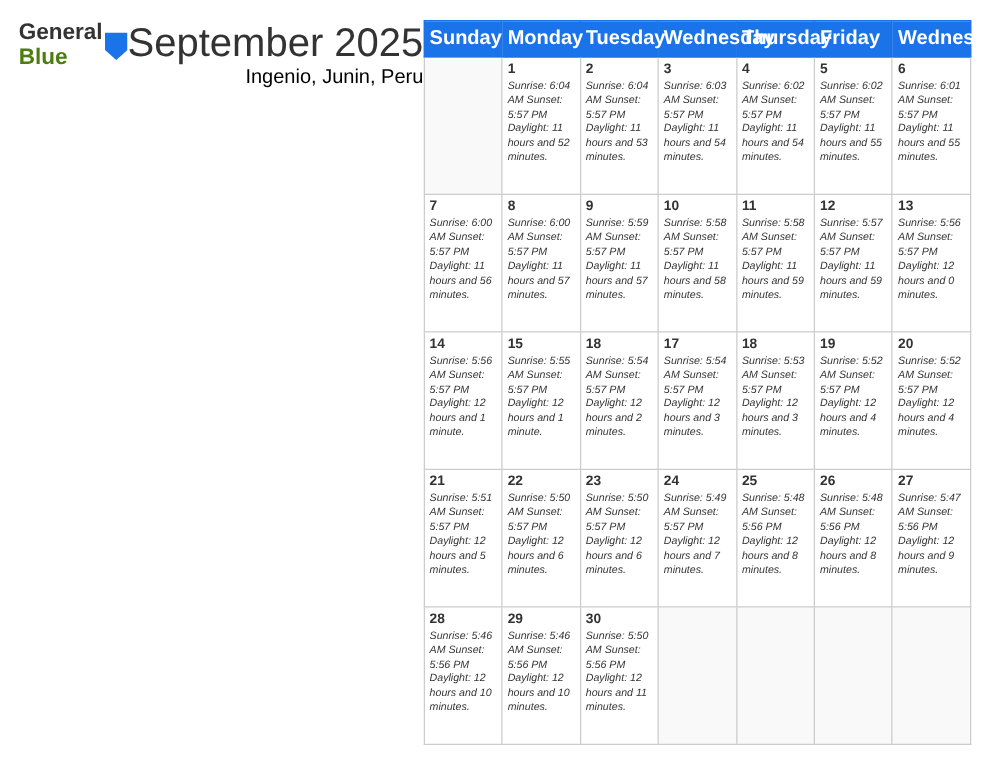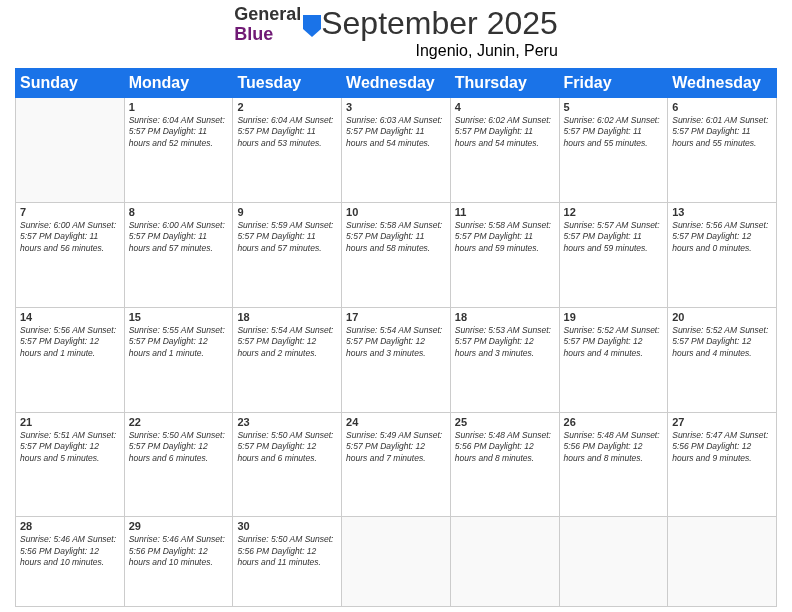--- a/index.html
+++ b/index.html
@@ -6,44 +6,43 @@
     body {
       width: 792px;
       height: 612px;
       font-family: Arial, sans-serif;
       background: #fff;
       overflow: hidden;
     }
     .page {
       width: 792px;
       height: 612px;
-      padding: 5px 15px;
+      padding: 16px 15px;
       display: flex;
-      flex-direction: column;
-      align-items: center;
+      flex-direction: row;
     }
     .header {
       display: flex;
       justify-content: space-between;
       align-items: flex-start;
       margin-bottom: 8px;
     }
     .logo {
       display: flex;
       align-items: center;
     }
     .logo-text {
       display: flex;
       flex-direction: column;
       font-size: 18px;
       font-weight: bold;
       line-height: 1.1;
     }
     .logo-general { color: #333; }
-    .logo-blue { color: #701a75; }
+    .logo-blue { color: #4d7c0f; }
     .logo-icon {
       width: 18px;
       height: 22px;
       margin-left: 2px;
       margin-top: 2px;
     }
     .title-block {
       text-align: right;
     }
     .month-title {

